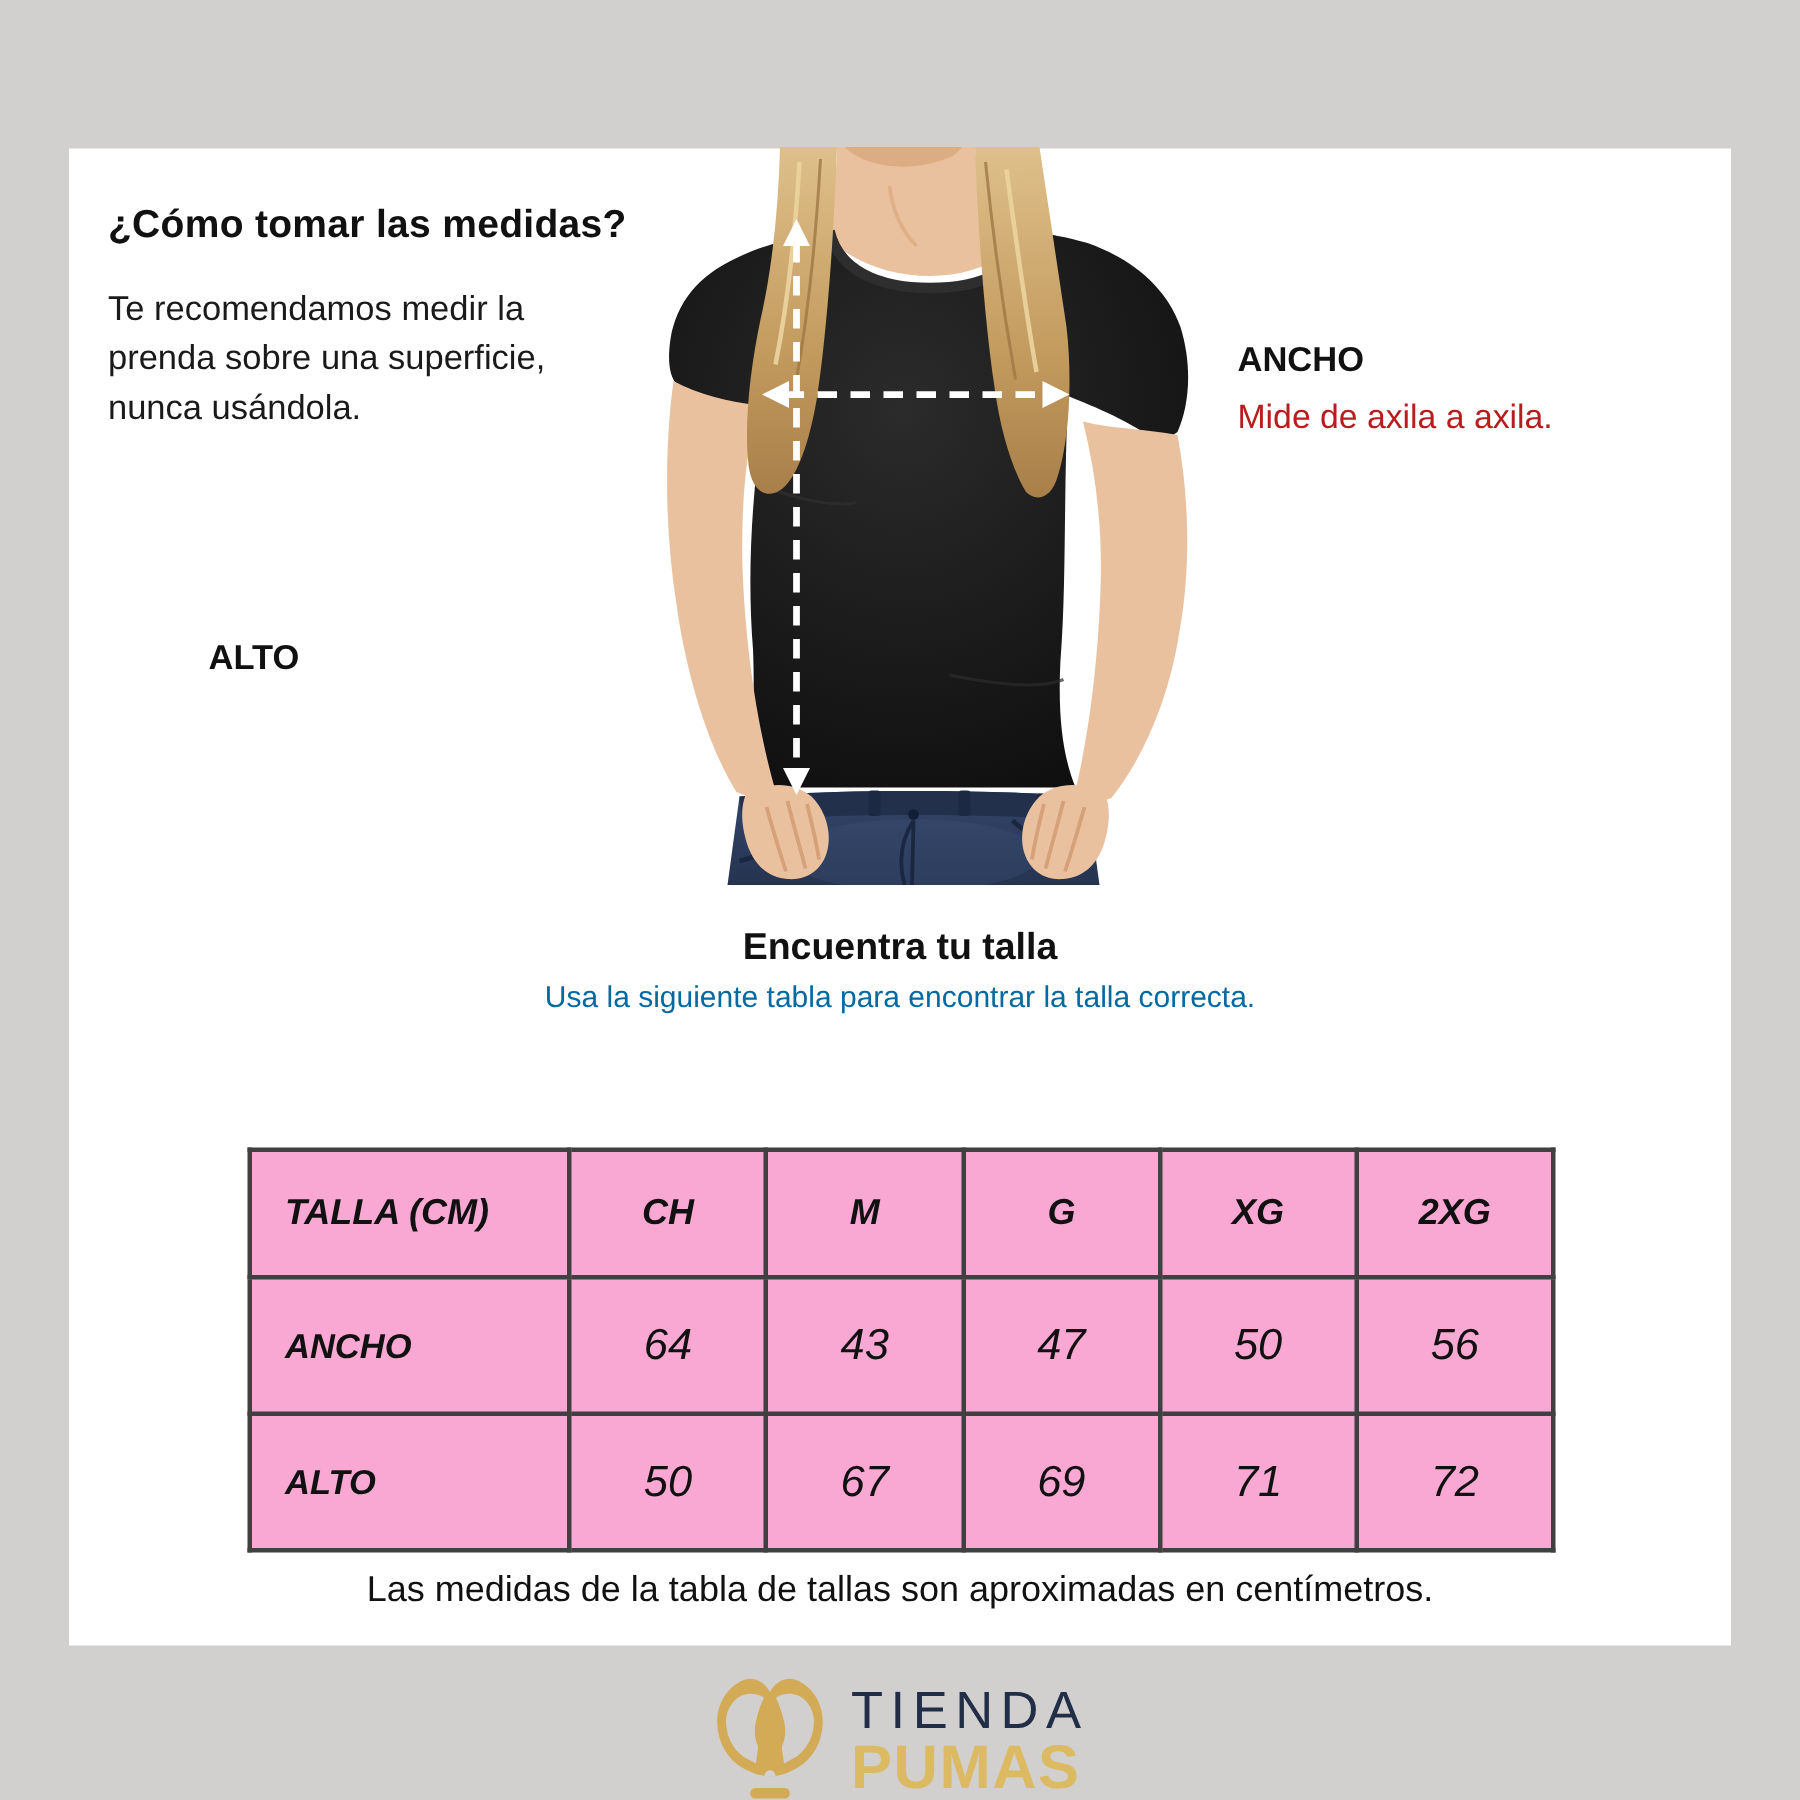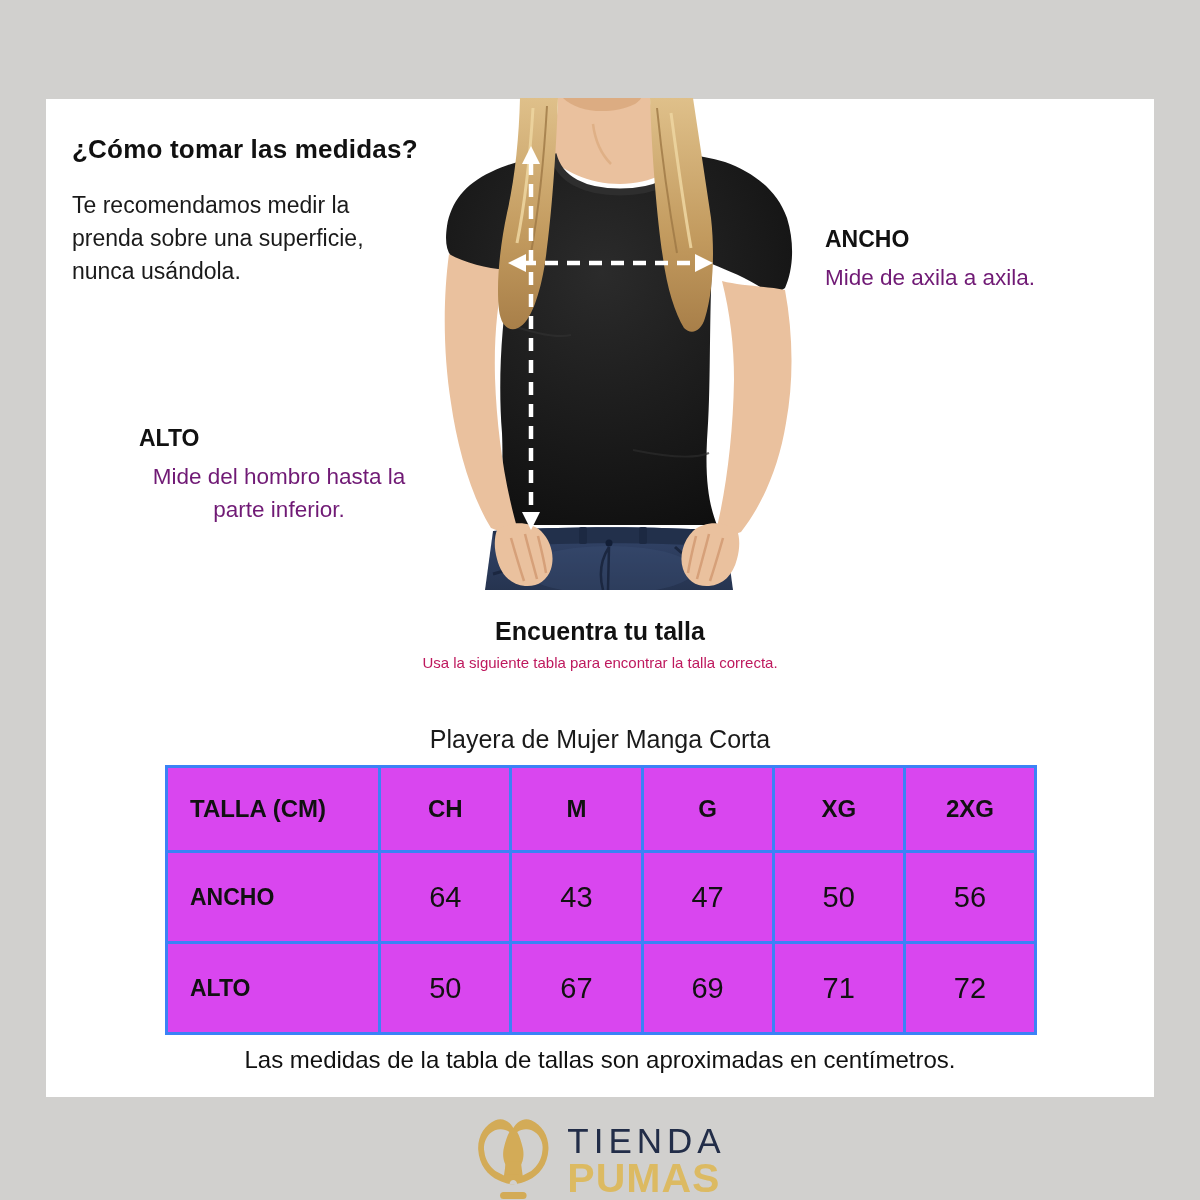--- a/index.html
+++ b/index.html
@@ -7,29 +7,29 @@
         font-family:"Liberation Sans","DejaVu Sans",sans-serif;color:#111;}
   .card{position:absolute;left:46px;top:99px;width:1108px;height:998px;background:#ffffff;}
   .abs{position:absolute;}
 
   .howto-title{left:72px;top:134px;font-size:26px;font-weight:bold;letter-spacing:.2px;}
   .howto-body{left:72px;top:189px;width:352px;font-size:23px;line-height:33px;color:#1a1a1a;}
 
   .ancho-block{left:825px;top:226px;}
   .alto-block{left:139px;top:425px;width:280px;}
   .note-label{font-size:23px;font-weight:bold;margin:0 0 8px 0;}
-  .note-desc{font-size:22.5px;line-height:33px;color:#701a75;text-align:center;}
+  .note-desc{font-size:22.5px;line-height:33px;color:#b91c1c;}
 
   .center-line{left:0;width:1200px;text-align:center;}
   .find-title{top:617px;font-size:25px;font-weight:bold;text-align:center;}
-  .find-sub{top:654px;font-size:15px;color:#be185d;}
+  .find-sub{top:654px;font-size:20px;color:#0369a1;}
   .table-title{top:725px;font-size:25px;color:#1a1a1a;}
 
   .size-table{position:absolute;left:165px;top:765px;border-collapse:collapse;table-layout:fixed;width:872px;}
-  .size-table th,.size-table td{border:3px solid #3b82f6;text-align:center;vertical-align:middle;background:#d946ef;}
+  .size-table th,.size-table td{border:3px solid #404040;text-align:center;vertical-align:middle;background:#f9a8d4;font-style:italic;}
   .size-table thead th{height:80px;font-size:24px;font-weight:bold;}
   .size-table tbody th,.size-table tbody td{height:86px;}
   .size-table tbody th{font-size:23px;font-weight:bold;text-align:left;padding-left:22px;}
   .size-table thead th.first{text-align:left;padding-left:22px;}
   .size-table tbody td{font-size:29px;font-weight:400;}
 
   .footnote{top:1046px;font-size:24px;font-weight:normal;}
 
   .brand{position:absolute;left:50%;top:1116px;transform:translateX(-50%);
          display:flex;align-items:center;gap:15px;}
@@ -133,26 +133,24 @@
     </g>
   </svg>
 
   <div class="abs ancho-block">
     <div class="note-label">ANCHO</div>
     <div class="note-desc">Mide de axila a axila.</div>
   </div>
 
   <div class="abs alto-block">
     <div class="note-label">ALTO</div>
-    <div class="note-desc">Mide del hombro hasta la parte inferior.</div>
   </div>
 
   <div class="abs center-line find-title">Encuentra tu talla</div>
   <div class="abs center-line find-sub">Usa la siguiente tabla para encontrar la talla correcta.</div>
-  <div class="abs center-line table-title">Playera de Mujer Manga Corta</div>
 
   <table class="size-table">
     <colgroup>
       <col style="width:213px">
         <col style="width:131px">
         <col style="width:131px">
       <col style="width:131px">
         <col style="width:131px">
         <col style="width:131px">
     </colgroup>

